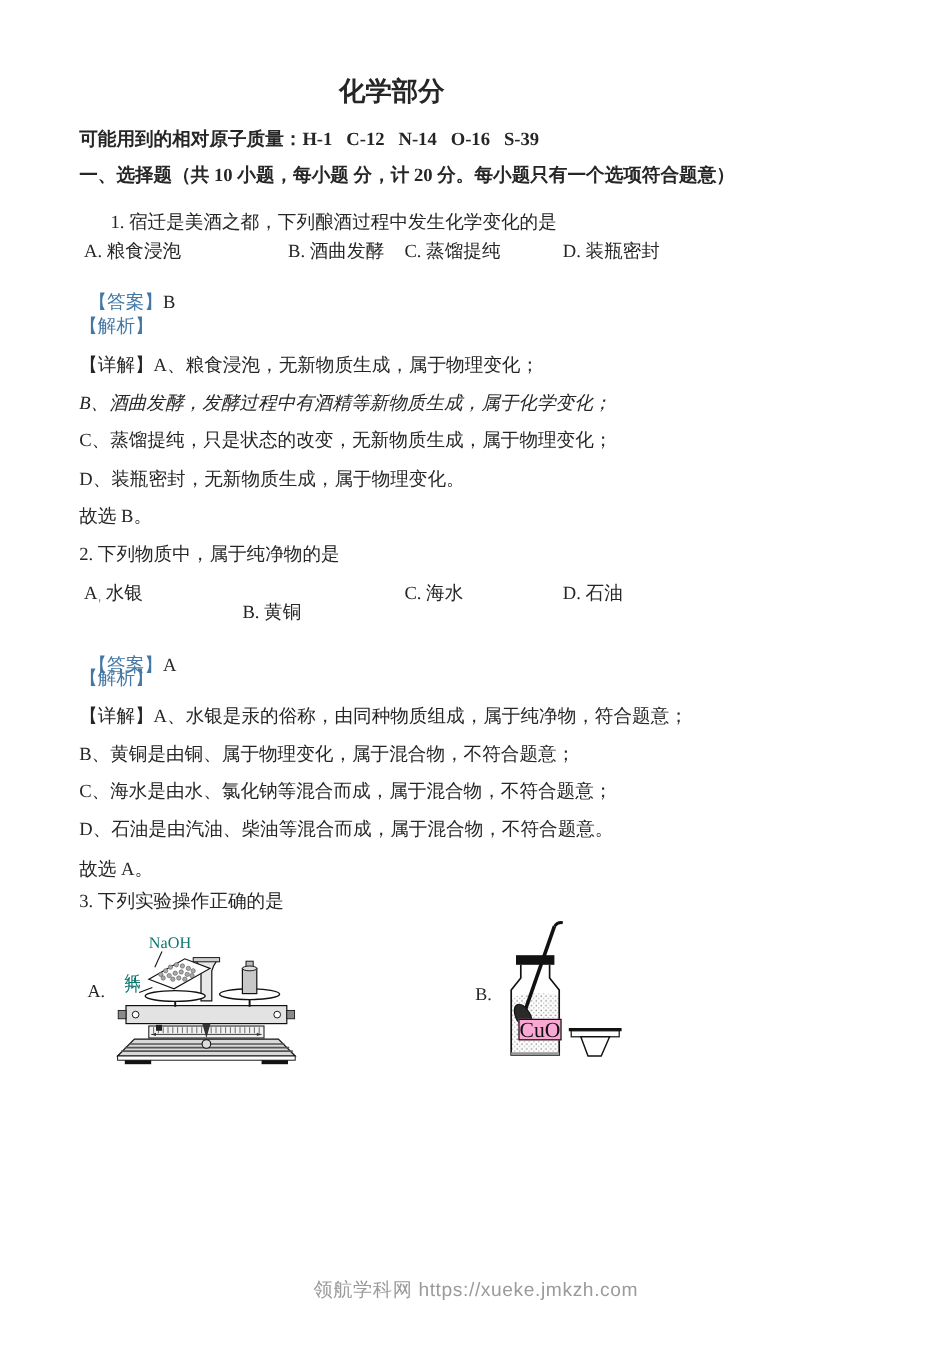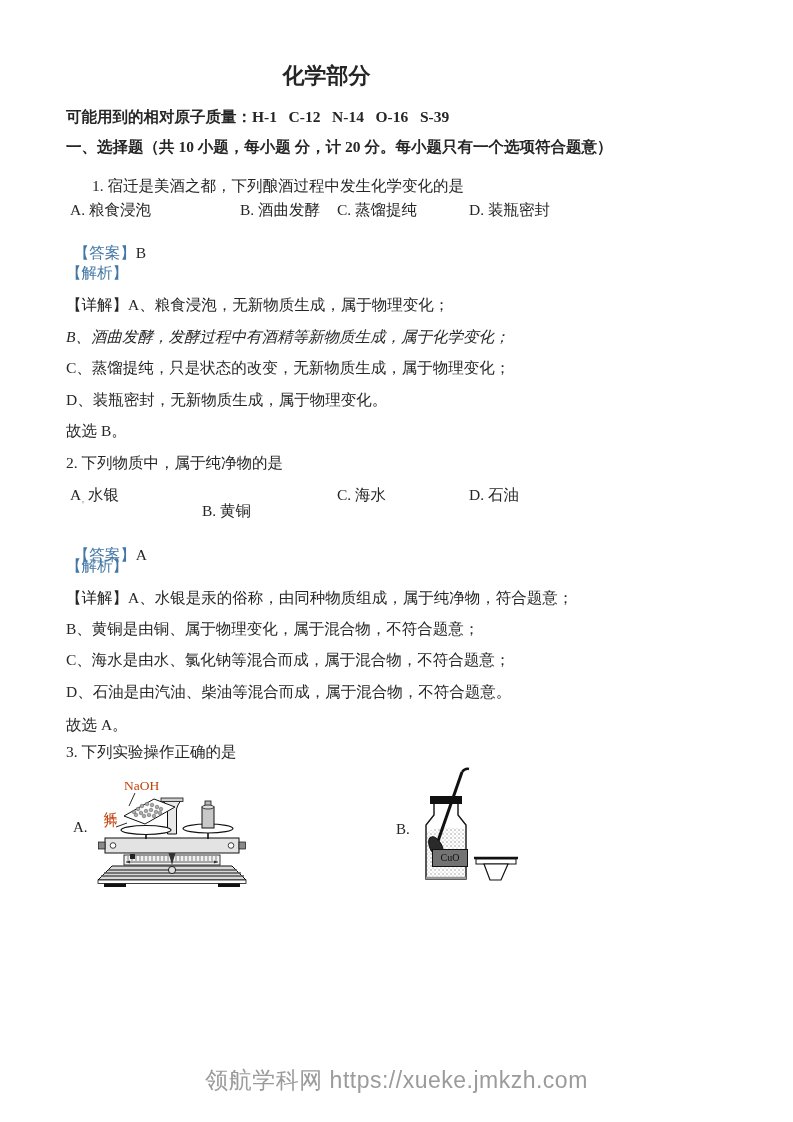--- a/index.html
+++ b/index.html
@@ -7,32 +7,32 @@
     width:793px;height:1122px;position:relative;background:#ffffff;
     font-family:"Liberation Serif","DejaVu Serif",serif;
     color:#262626;overflow:hidden;
   }
   .line{position:absolute;white-space:pre;font-size:15.5px;line-height:20px;color:#262626;}
   .b{font-weight:bold;}
   .center{left:0;width:653px;text-align:center;}
   .blue{color:#4377a5;}
   .opt{position:absolute;white-space:pre;font-size:15.5px;line-height:20px;}
   .figlabel{position:absolute;font-size:15px;color:#262626;white-space:pre;}
-  .small-chem{position:absolute;font-size:13.5px;color:#c2410c;white-space:pre;}
+  .small-chem{position:absolute;font-size:13.5px;color:#0f766e;white-space:pre;}
   .vertical{writing-mode:vertical-rl;text-orientation:upright;letter-spacing:2px;}
   .cuo-box{
     position:absolute;left:432px;top:849px;width:34px;height:16px;
-    border:1.3px solid #111;background:#737373;text-align:center;
-    font-size:10px;line-height:16px;color:#111;
+    border:1.3px solid #111;background:#f9a8d4;text-align:center;
+    font-size:18px;line-height:16px;color:#111;
   }
   .stray{position:absolute;left:82px;top:498px;font-size:11px;color:#777;}
   .footer{
     position:absolute;top:1065px;left:0;width:793px;text-align:center;
     font-family:"Liberation Sans","DejaVu Sans",sans-serif;
-    font-size:23px;color:#9b9b9b;letter-spacing:0.5px;
+    font-size:16px;color:#9b9b9b;letter-spacing:0.5px;
   }
   svg{position:absolute;}
 </style>
 </head>
 <body>
 
 <div class="line b center" style="top:62px;font-size:22px;line-height:28px;">化学部分</div>
 
 <div class="line b" style="left:66px;top:107px;">可能用到的相对原子质量：H-1   C-12   N-14   O-16   S-39</div>
 

